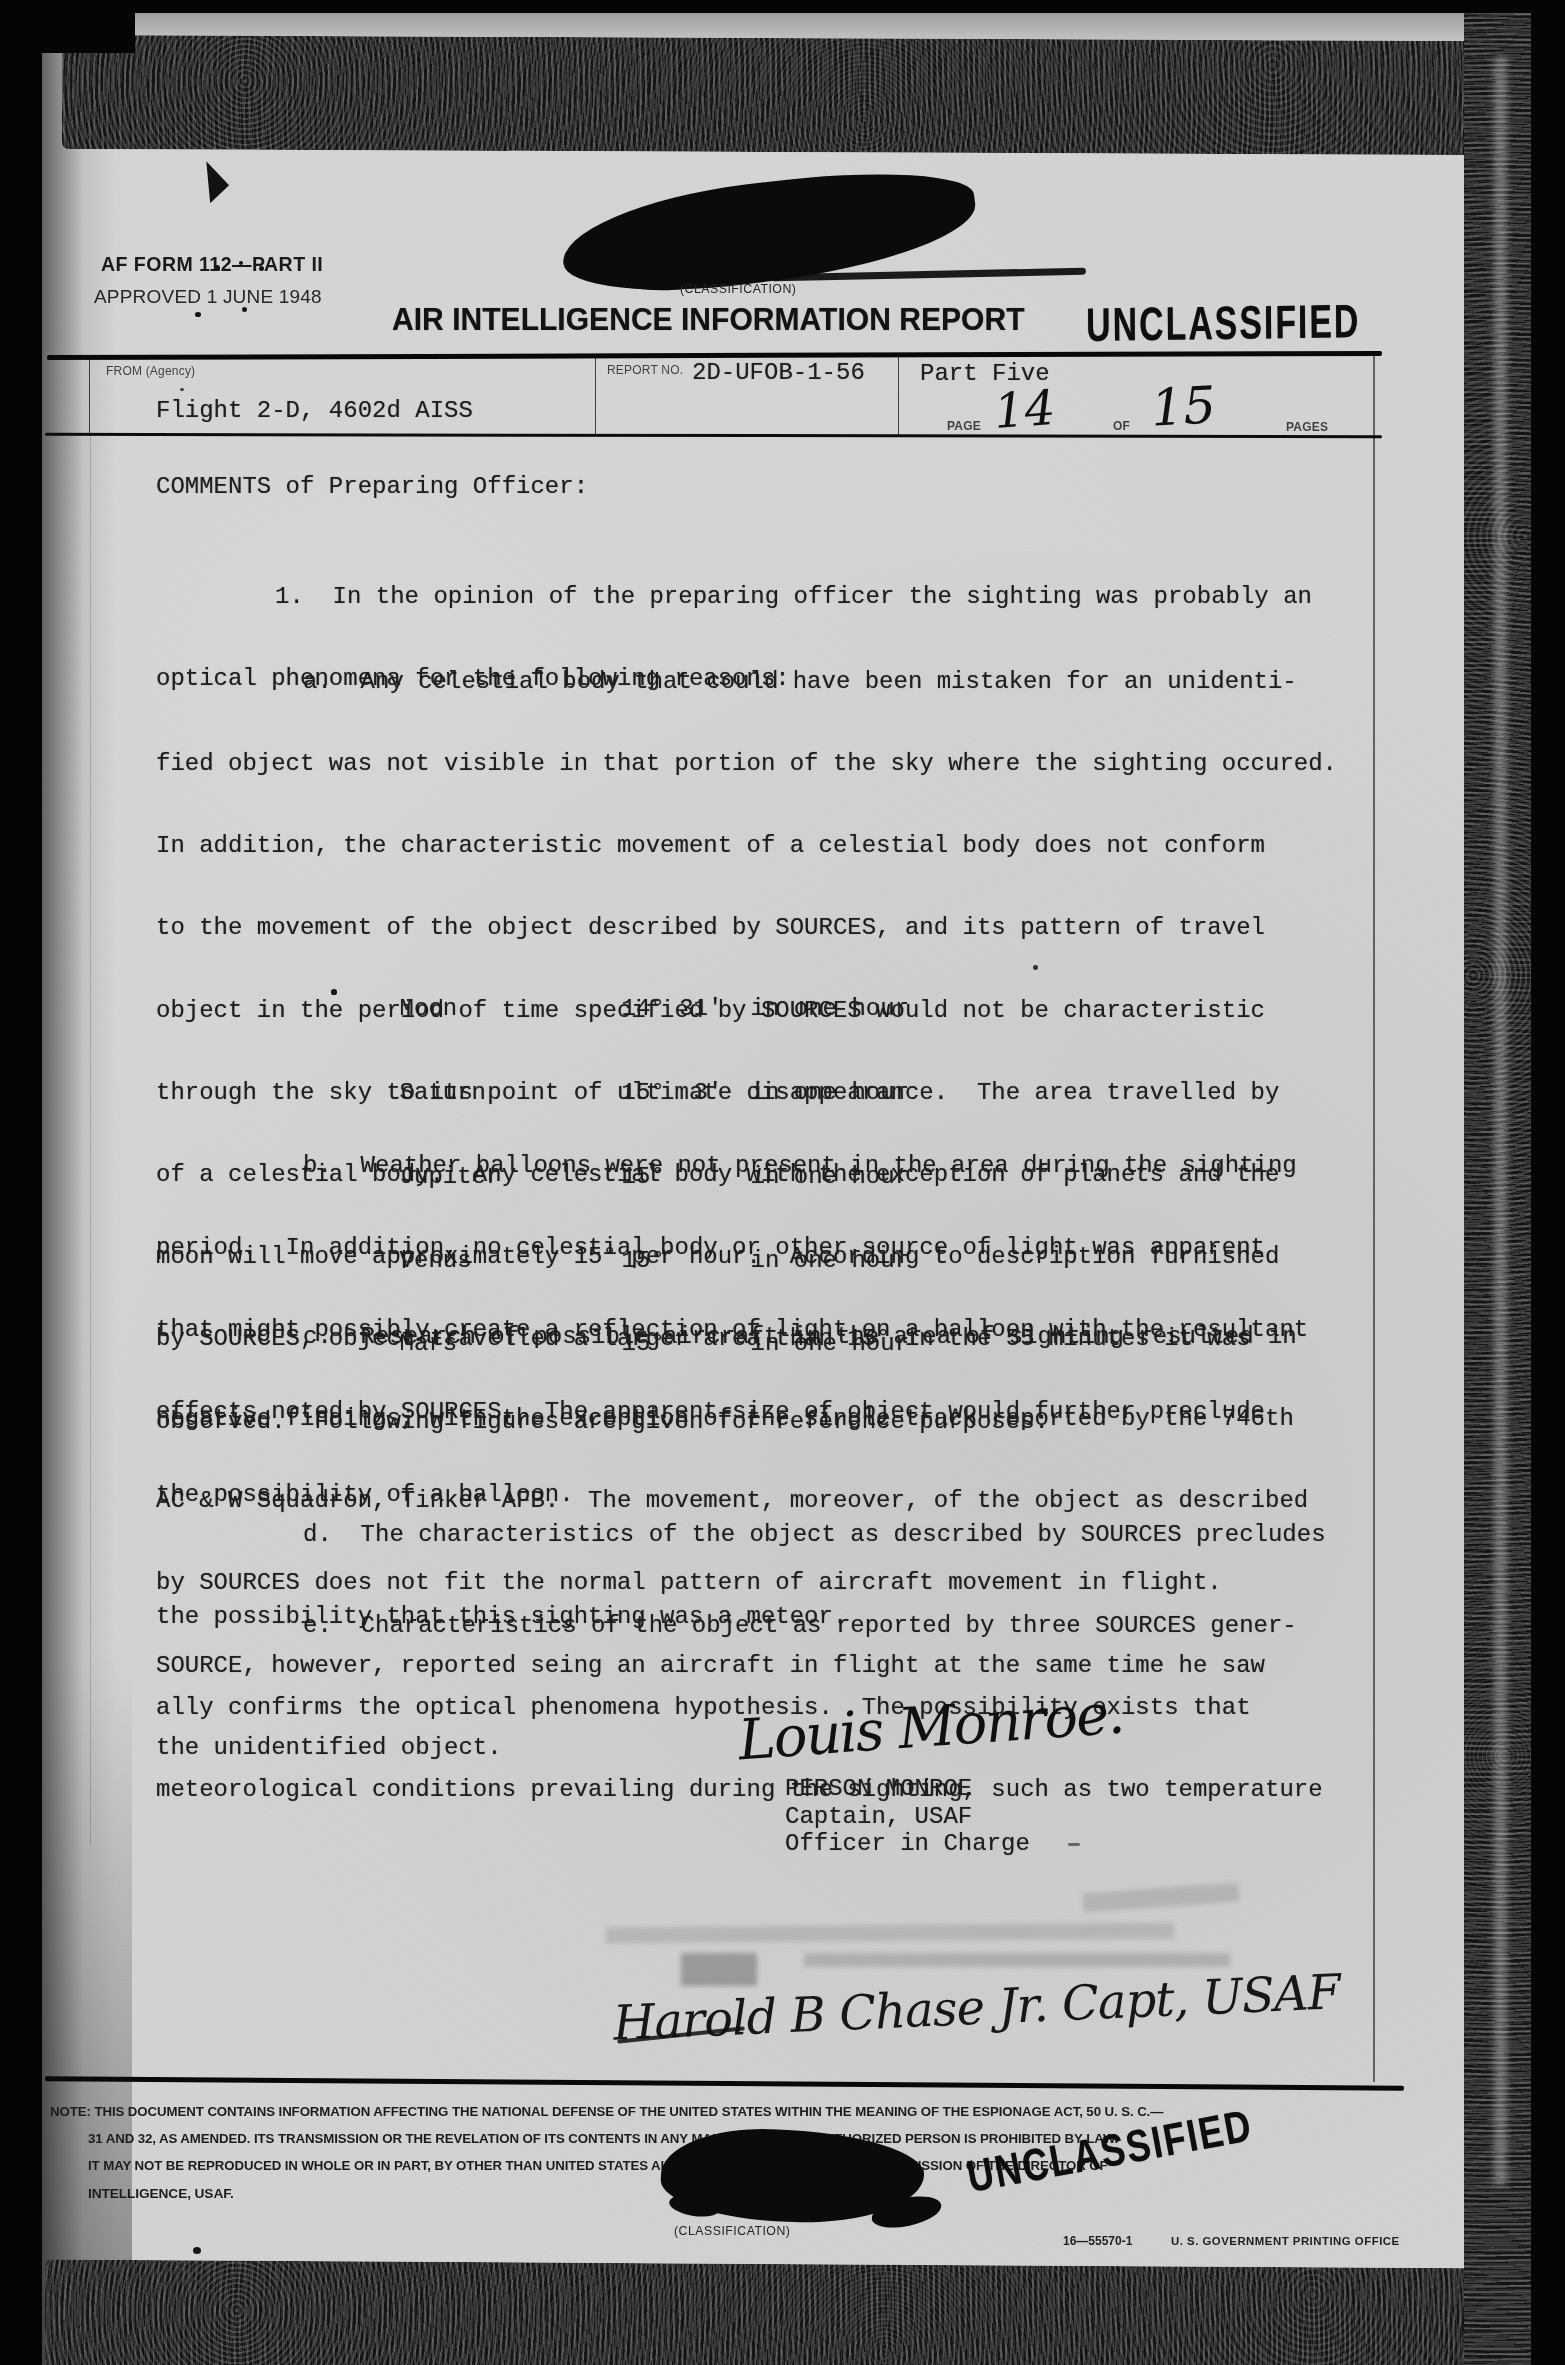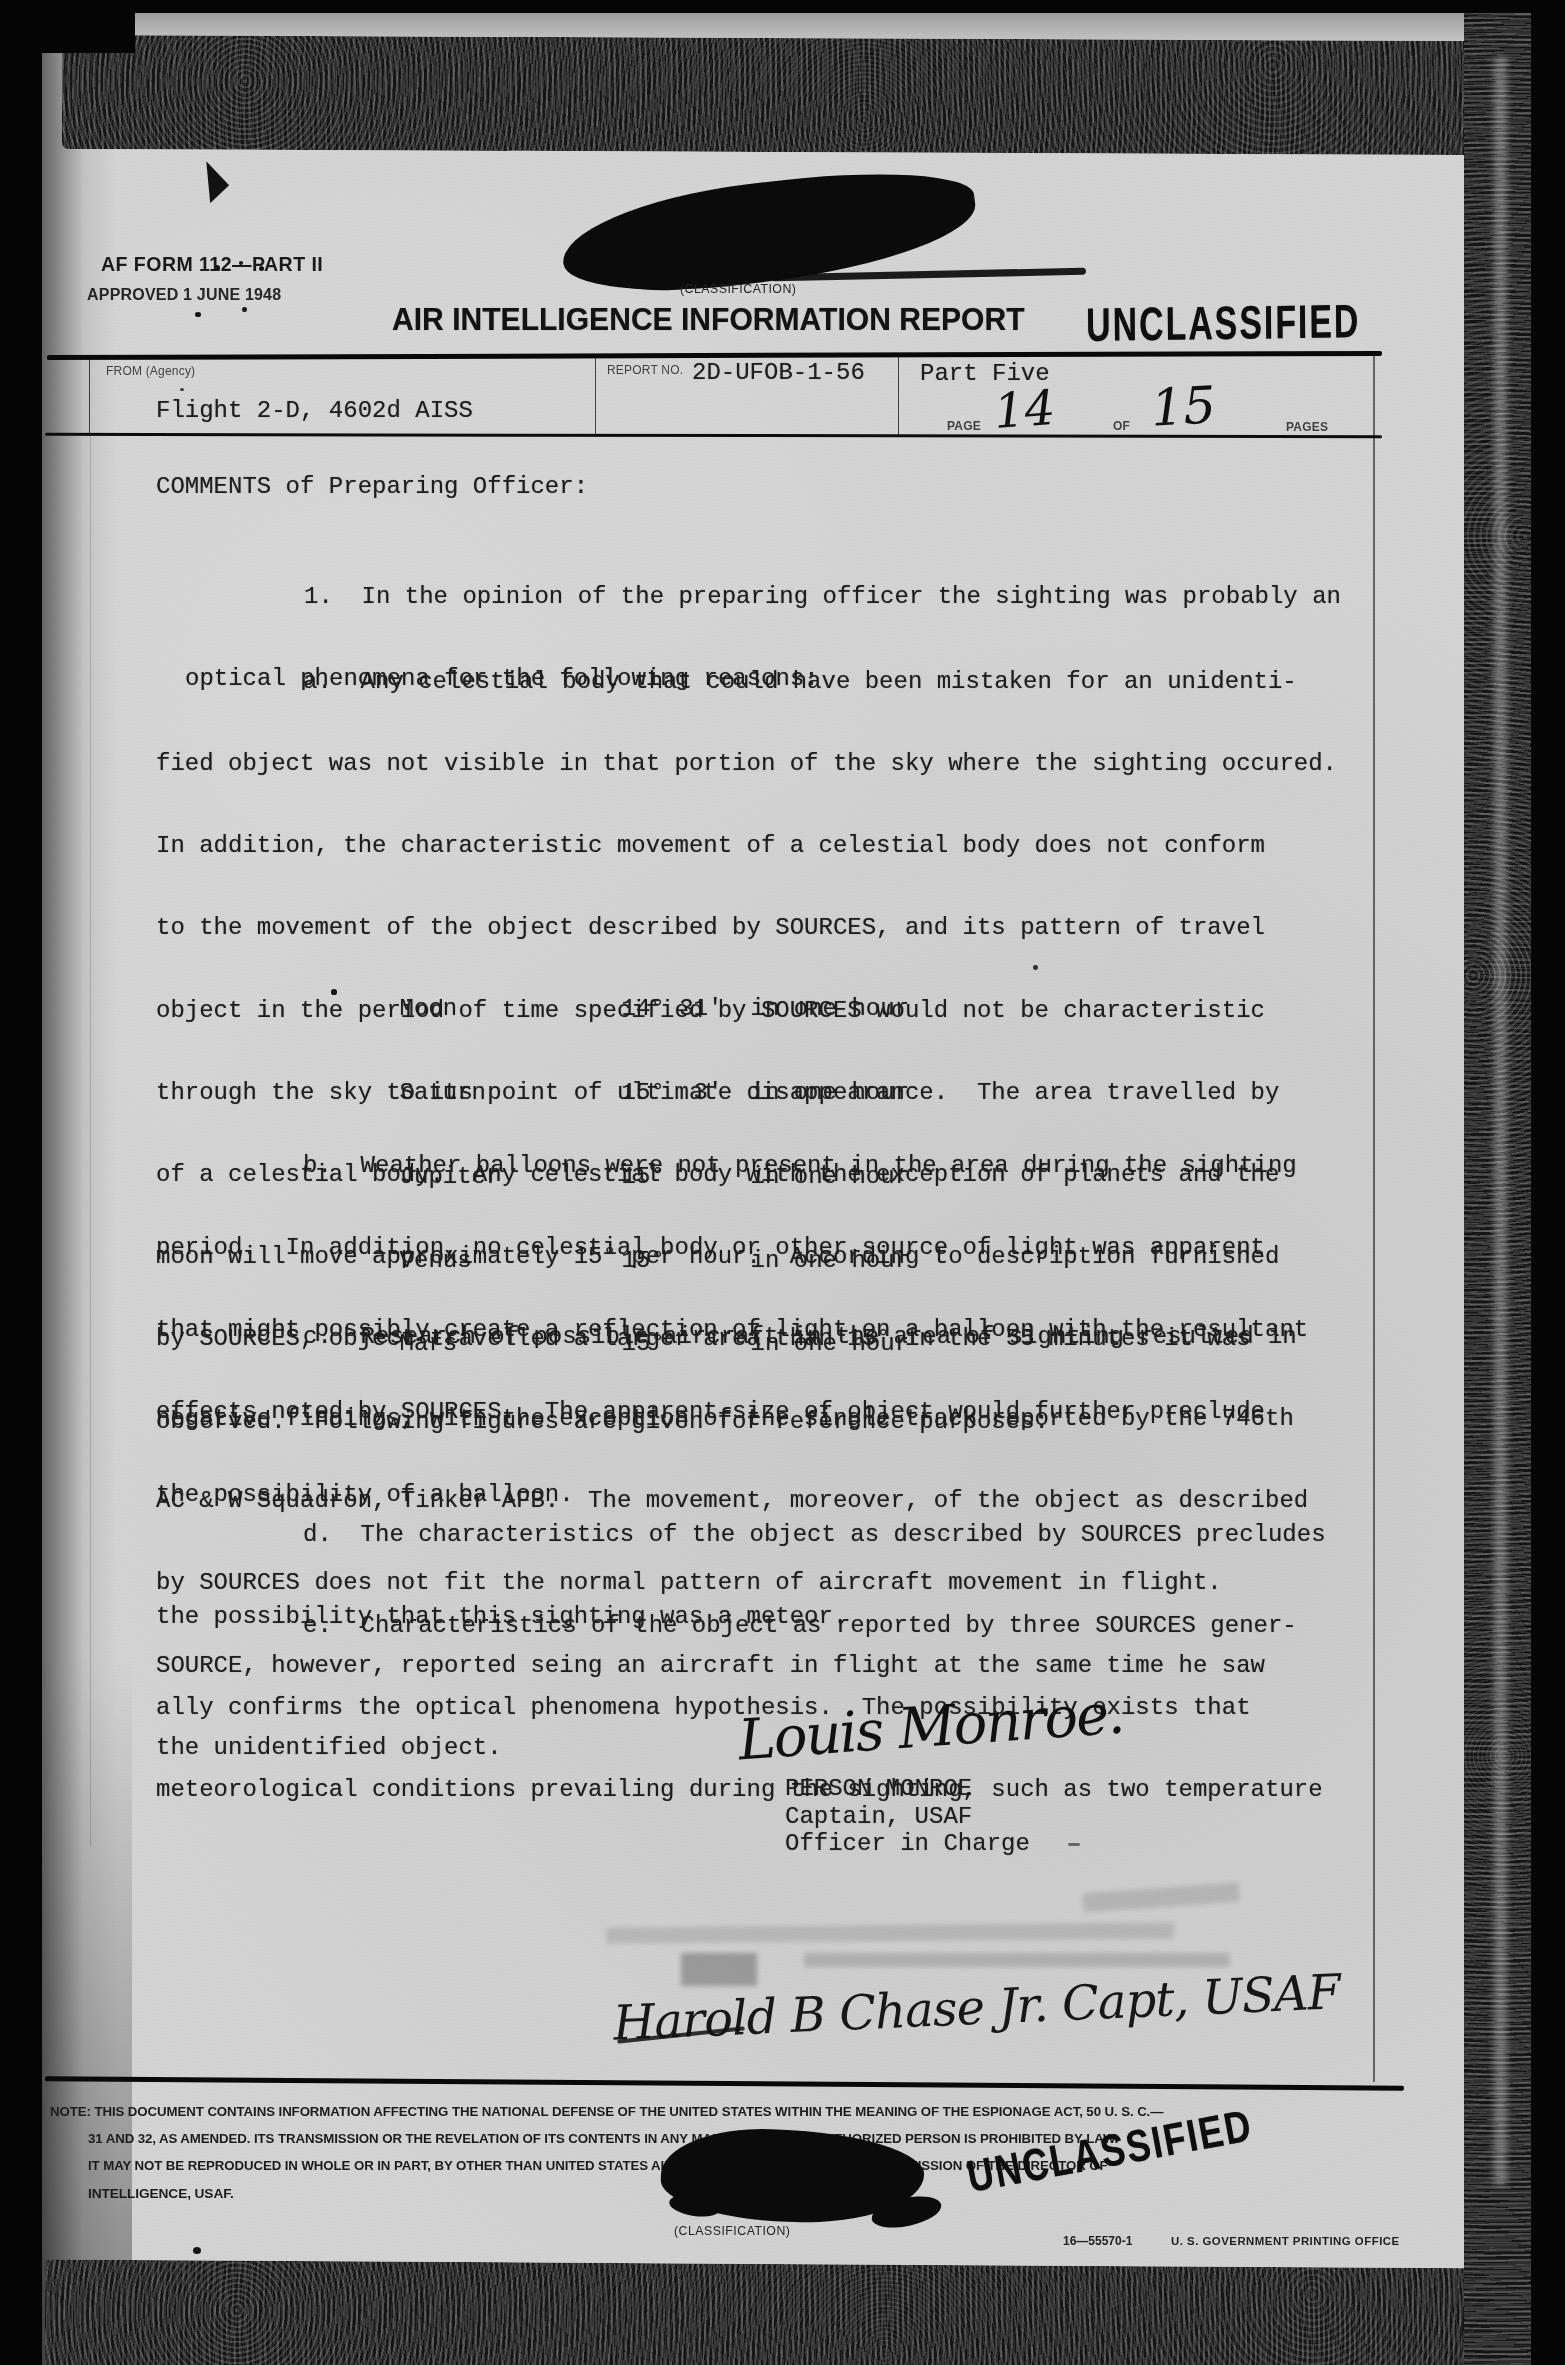--- a/index.html
+++ b/index.html
@@ -75,21 +75,21 @@
 <div class="abs dot" style="left:239px;top:261px;width:4.3px;height:4.3px;"></div>
 <div class="abs dot" style="left:259px;top:266px;width:5.2px;height:5.2px;"></div>
 <div class="abs dot" style="left:195px;top:312px;width:6.2px;height:4.7px;"></div>
 <div class="abs dot" style="left:242px;top:307px;width:4.7px;height:4.7px;"></div>
 <div class="abs dot" style="left:180px;top:388px;width:4.3px;height:3.3px;opacity:.8;"></div>
 <div class="abs dot" style="left:1033px;top:965px;width:4.7px;height:4.7px;opacity:.85;"></div>
 <div class="abs dot" style="left:1052px;top:1503px;width:3.8px;height:3.8px;opacity:.5;"></div>
 <div class="abs dot" style="left:193px;top:2247px;width:8px;height:7px;"></div>
 
 <div class="abs print" style="left:101px;top:252px;font-size:21px;font-weight:700;transform:scaleX(.93);transform-origin:left top;letter-spacing:0.5px;">AF FORM 112—PART II</div>
-<div class="abs print" style="left:87px;top:286px;font-size:16px;font-weight:700;letter-spacing:0.2px;color:#262626;">APPROVED 1 JUNE 1948</div>
+<div class="abs print" style="left:94px;top:286px;font-size:19px;font-weight:400;letter-spacing:0.2px;color:#262626;">APPROVED 1 JUNE 1948</div>
 
 <div class="abs blob" style="left:561px;top:182px;width:416px;height:99px;transform:rotate(-7deg);
             border-radius:48% 52% 55% 45% / 60% 40% 55% 45%;"></div>
 <div class="abs blob" style="left:570px;top:244px;width:142px;height:45px;transform:rotate(6deg);border-radius:45% 55% 50% 50%/55% 45% 50% 50%;"></div>
 <div class="abs blob" style="left:771px;top:271px;width:315px;height:7px;transform:rotate(-1.2deg);opacity:.92;border-radius:3.8px;"></div>
 <div class="abs print" style="left:680px;top:282px;font-size:12.3px;letter-spacing:0.5px;color:#242424;">(CLASSIFICATION)</div>
 
 <div class="abs print" style="left:392px;top:302px;font-size:31px;font-weight:700;transform:scaleX(.97);transform-origin:left top;
             letter-spacing:0;color:#131313;text-shadow:0 0 0.9px rgba(20,20,20,.5);">AIR INTELLIGENCE INFORMATION REPORT</div>
 <div class="abs stamp" style="left:1086px;top:297px;font-size:47px;transform:scaleX(.72) rotate(-.6deg);transform-origin:left top;letter-spacing:2.8px;">UNCLASSIFIED</div>
@@ -108,21 +108,21 @@
 <div class="abs mono" style="left:920px;top:360px;font-size:24px;">Part Five</div>
 <div class="abs mono" style="left:156px;top:397px;font-size:24px;">Flight 2-D, 4602d AISS</div>
 <div class="abs lbl" style="left:947px;top:419px;font-weight:700;">PAGE</div>
 <div class="abs script" style="left:994px;top:381px;font-size:48px;transform:rotate(-4deg);">14</div>
 <div class="abs lbl" style="left:1113px;top:419px;font-weight:700;">OF</div>
 <div class="abs script" style="left:1151px;top:377px;font-size:51px;transform:rotate(-3deg);">15</div>
 <div class="abs lbl" style="left:1286px;top:420px;font-weight:700;">PAGES</div>
 
 <div class="abs mono typed" style="left:156px;top:473px;">COMMENTS of Preparing Officer:</div>
 
-<div class="abs mono typed" style="left:156px;top:528px;margin-left:29px;">
+<div class="abs mono typed" style="left:156px;top:528px;">
   <div class="line ind1">1.  In the opinion of the preparing officer the sighting was probably an</div>
   <div class="line">optical phenomena for the following reasons:</div>
 </div>
 
 <div class="abs mono typed" style="left:156px;top:613px;">
   <div class="line ind">a.  Any celestial body that could have been mistaken for an unidenti-</div>
   <div class="line">fied object was not visible in that portion of the sky where the sighting occured.</div>
   <div class="line">In addition, the characteristic movement of a celestial body does not conform</div>
   <div class="line">to the movement of the object described by SOURCES, and its pattern of travel</div>
   <div class="line">object in the period of time specified by SOURCES would not be characteristic</div>

